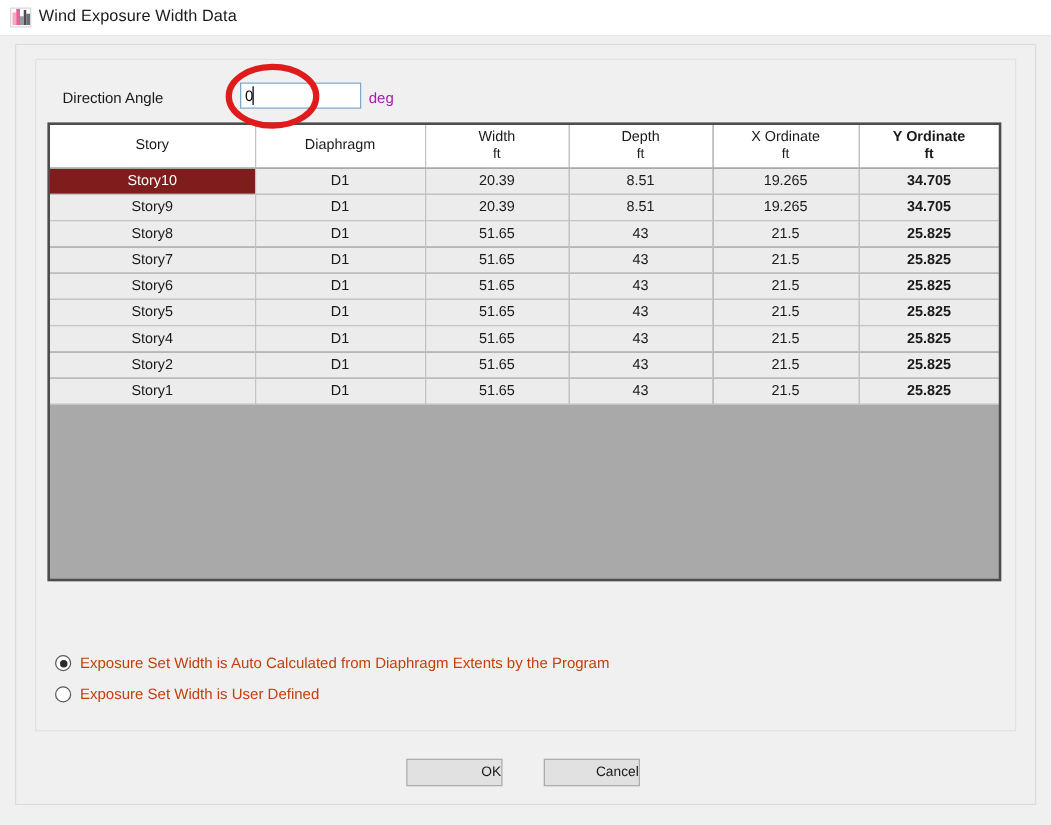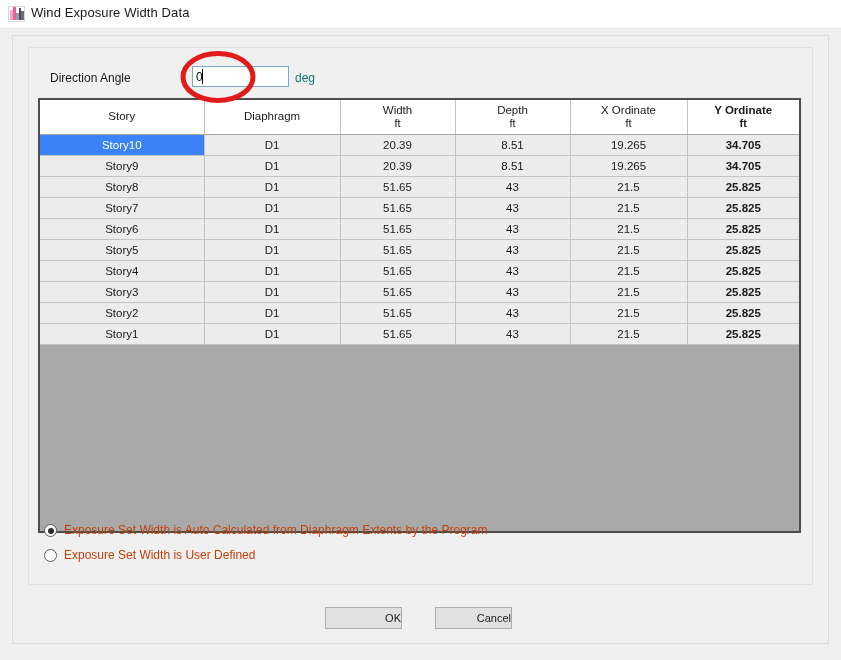--- a/index.html
+++ b/index.html
@@ -114,28 +114,28 @@
   #caret {
     position: absolute;
     left: 202px; top: 69px;
     width: 1px; height: 15px;
     background: #000000;
   }
   #deg-label {
     position: absolute;
     left: 295px; top: 71px;
     font-size: 12px;
-    color: #0f766e;
+    color: #a21caf;
   }
 
   
   #grid {
     position: absolute;
     left: 38px; top: 98px;
-    width: 763px; height: 435px;
+    width: 763px; height: 367px;
     border: 2px solid #4d4d4d;
     box-sizing: border-box;
     background: #a9a9a9;
     overflow: hidden;
   }
   table.gridtable {
     border-collapse: collapse;
     table-layout: fixed;
     width: 759px;
     background: transparent;
@@ -164,21 +164,21 @@
   table.gridtable thead th .unit {
     display: block;
     font-size: 11px;
   }
   table.gridtable tbody td {
     background: #ececec;
     height: 21px;
     vertical-align: middle;
   }
   table.gridtable tbody tr.selected td.story-cell {
-    background: #3b82f6;
+    background: #7f1d1d;
     color: #ffffff;
   }
   table.gridtable th:last-child,
   table.gridtable td:last-child {
     border-right: none;
     font-weight: bold;
   }
 
   
   col.c-story     { width: 164px; }
@@ -367,28 +367,20 @@
           </tr>
           <tr>
             <td class="story-cell">Story4</td>
             <td>D1</td>
             <td>51.65</td>
             <td>43</td>
             <td>21.5</td>
             <td>25.825</td>
           </tr>
           <tr>
-            <td class="story-cell">Story3</td>
-            <td>D1</td>
-            <td>51.65</td>
-            <td>43</td>
-            <td>21.5</td>
-            <td>25.825</td>
-          </tr>
-          <tr>
             <td class="story-cell">Story2</td>
             <td>D1</td>
             <td>51.65</td>
             <td>43</td>
             <td>21.5</td>
             <td>25.825</td>
           </tr>
           <tr>
             <td class="story-cell">Story1</td>
             <td>D1</td>

